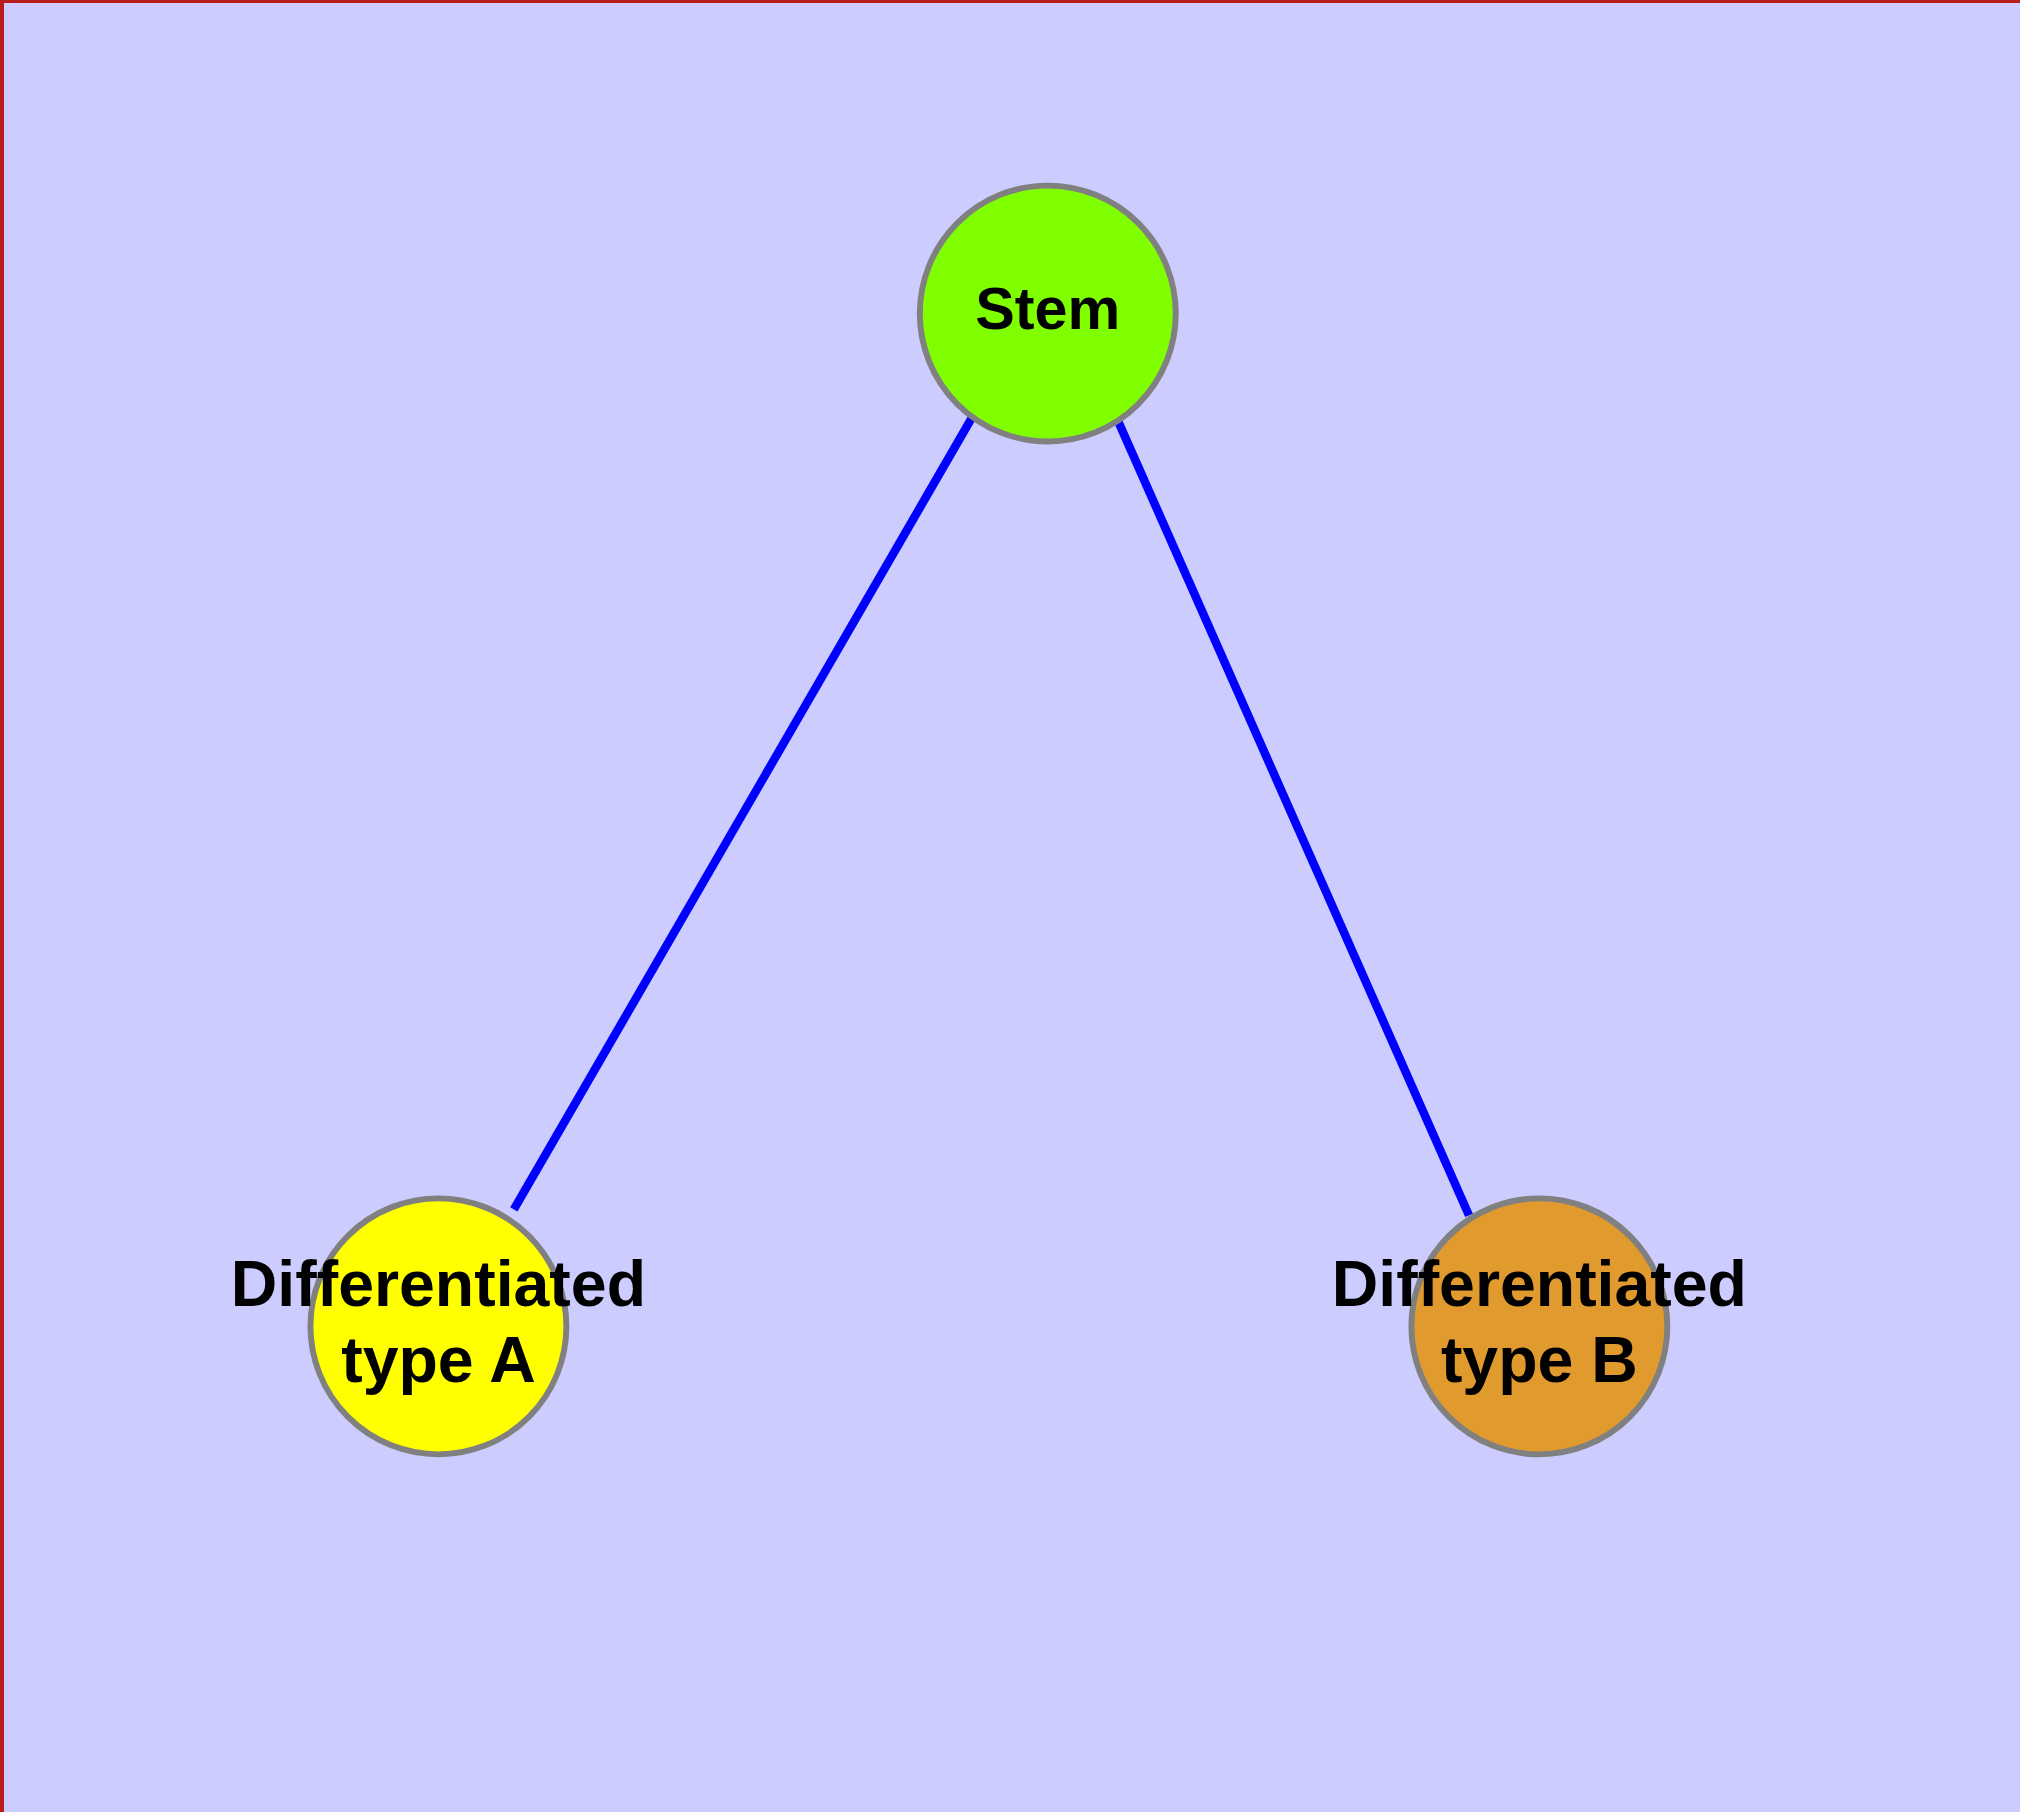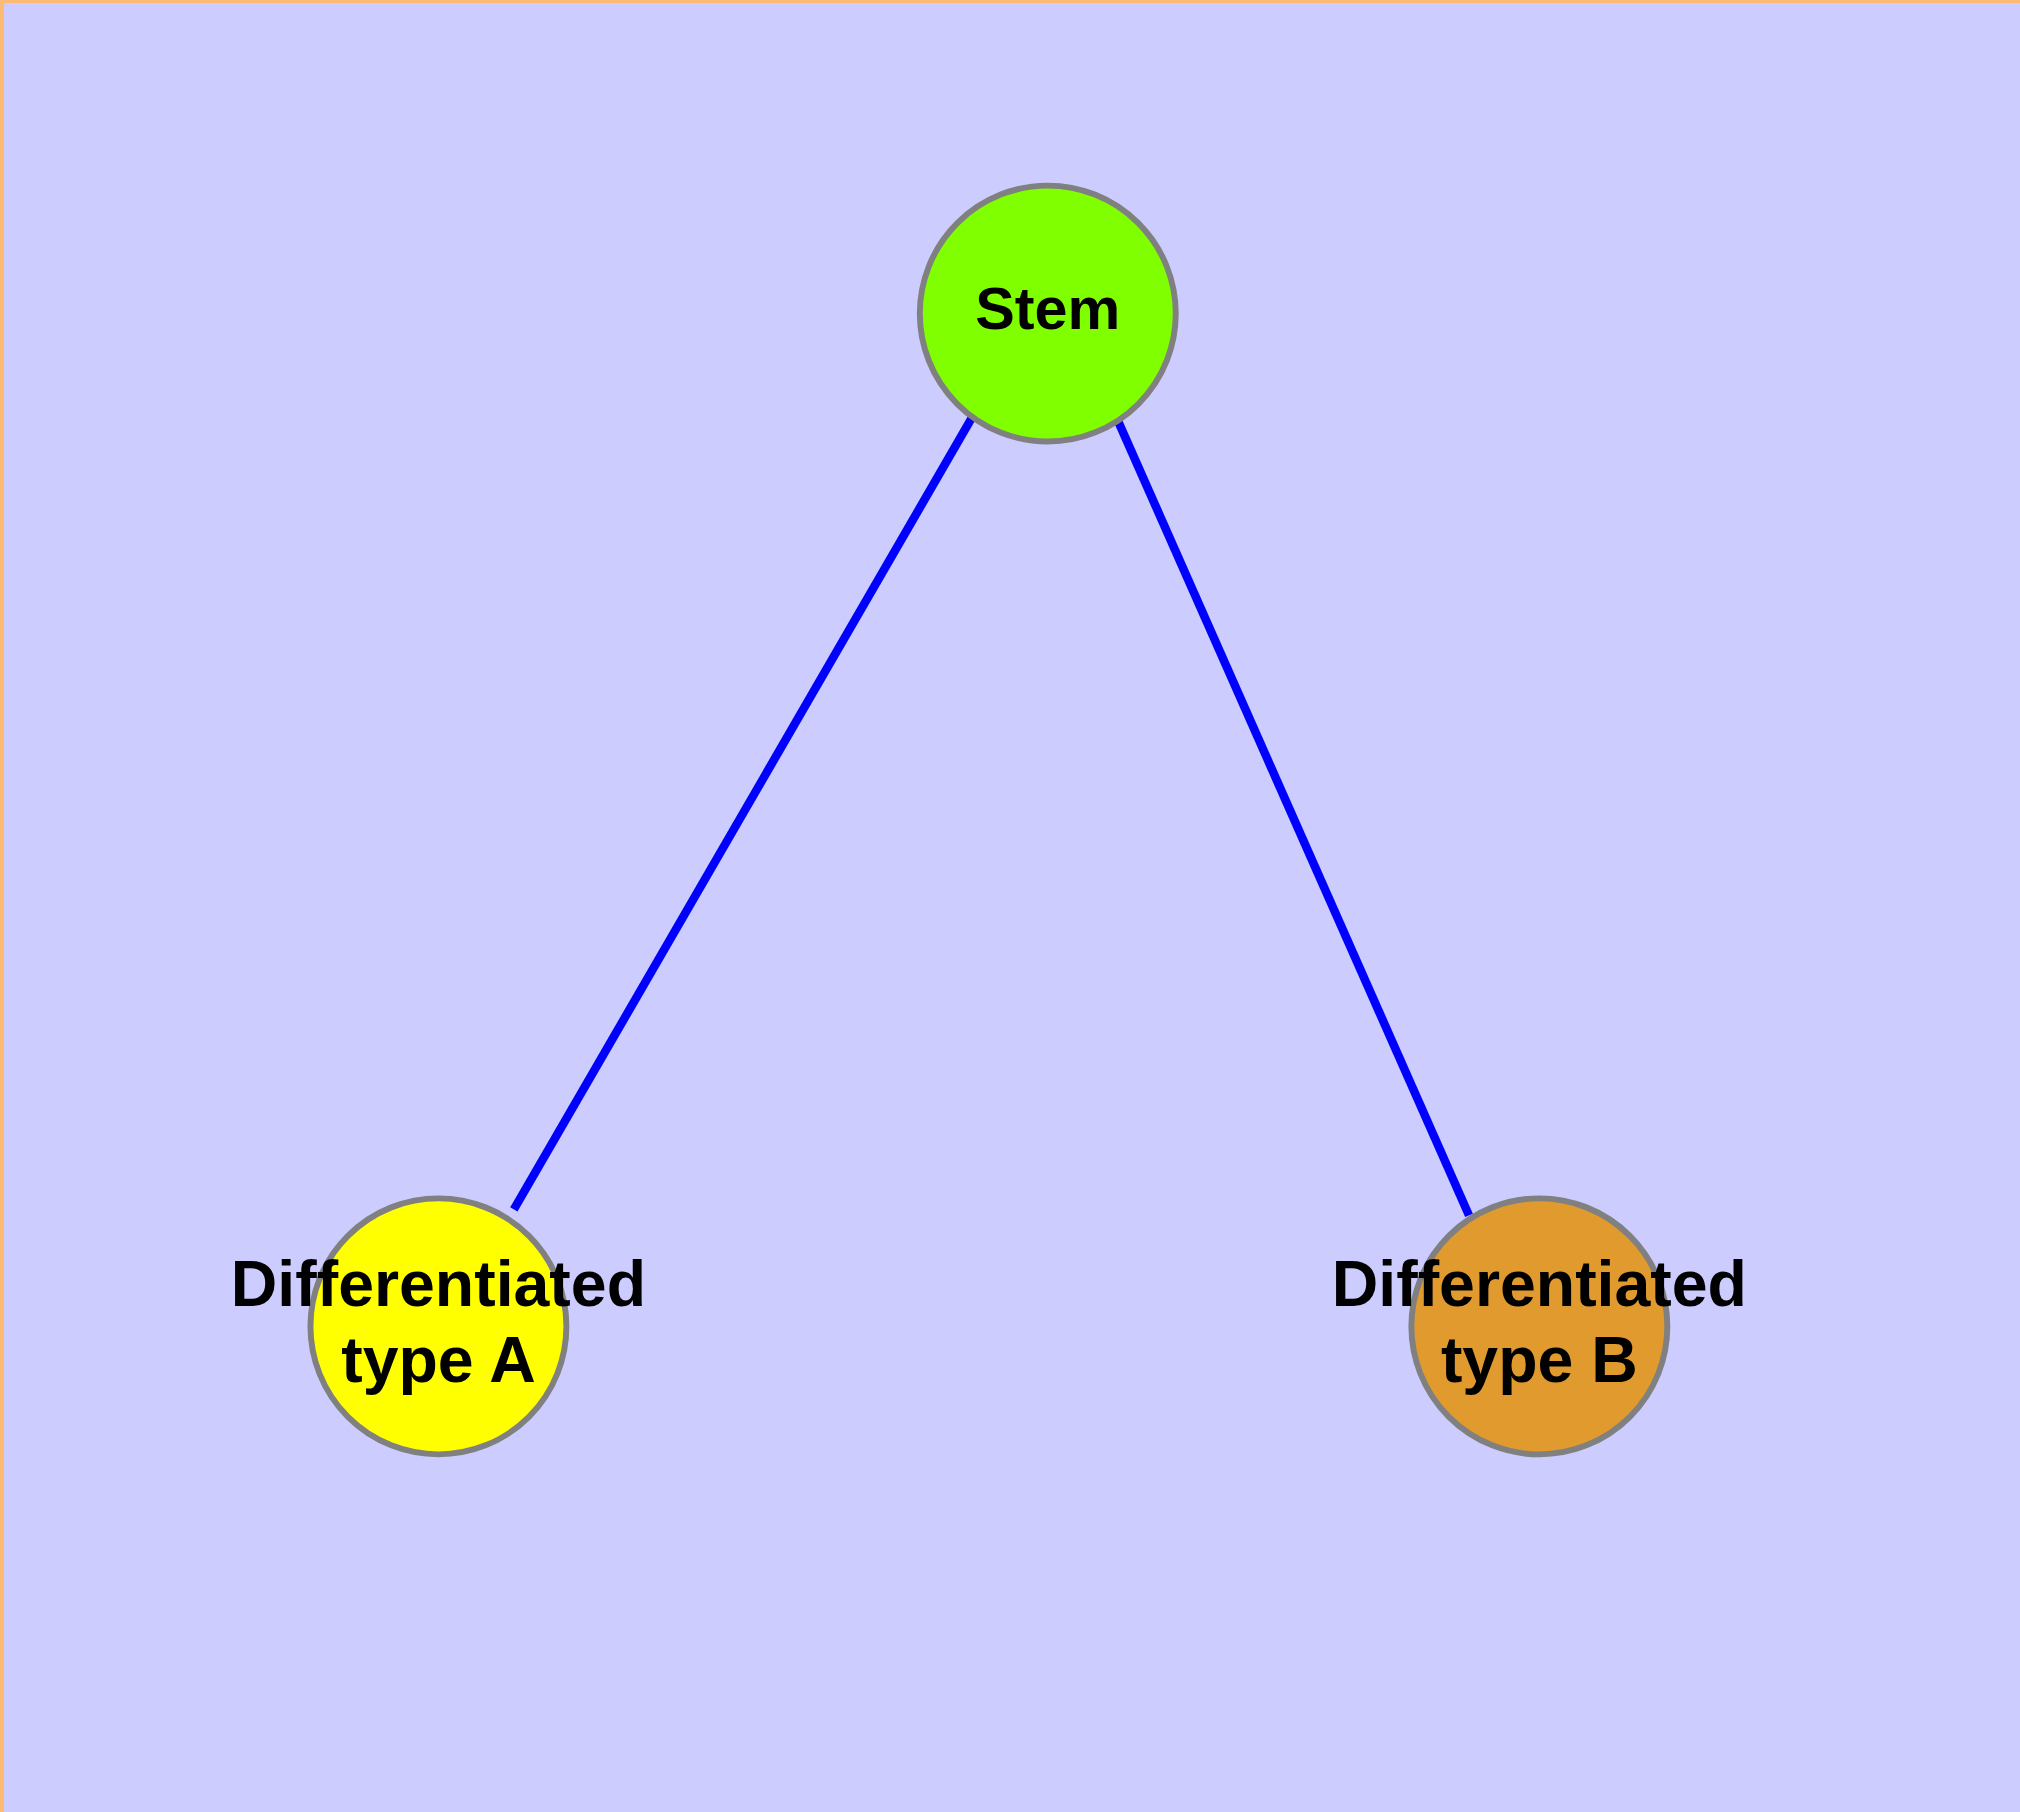--- a/index.html
+++ b/index.html
@@ -5,21 +5,21 @@
 <style>
   html, body {
     margin: 0;
     padding: 0;
     background: #ffffff;
   }
   #stage {
     position: relative;
     width: 2021px;
     height: 1812px;
-    background: #fdba74;
+    background: #b91c1c;
     overflow: hidden;
     font-family: "Liberation Sans", "DejaVu Sans", sans-serif;
   }
   #canvas-bg {
     position: absolute;
     left: 4.2px;
     top: 3.4px;
     width: 2016px;
     height: 1809px;
     background: #ccccff;

